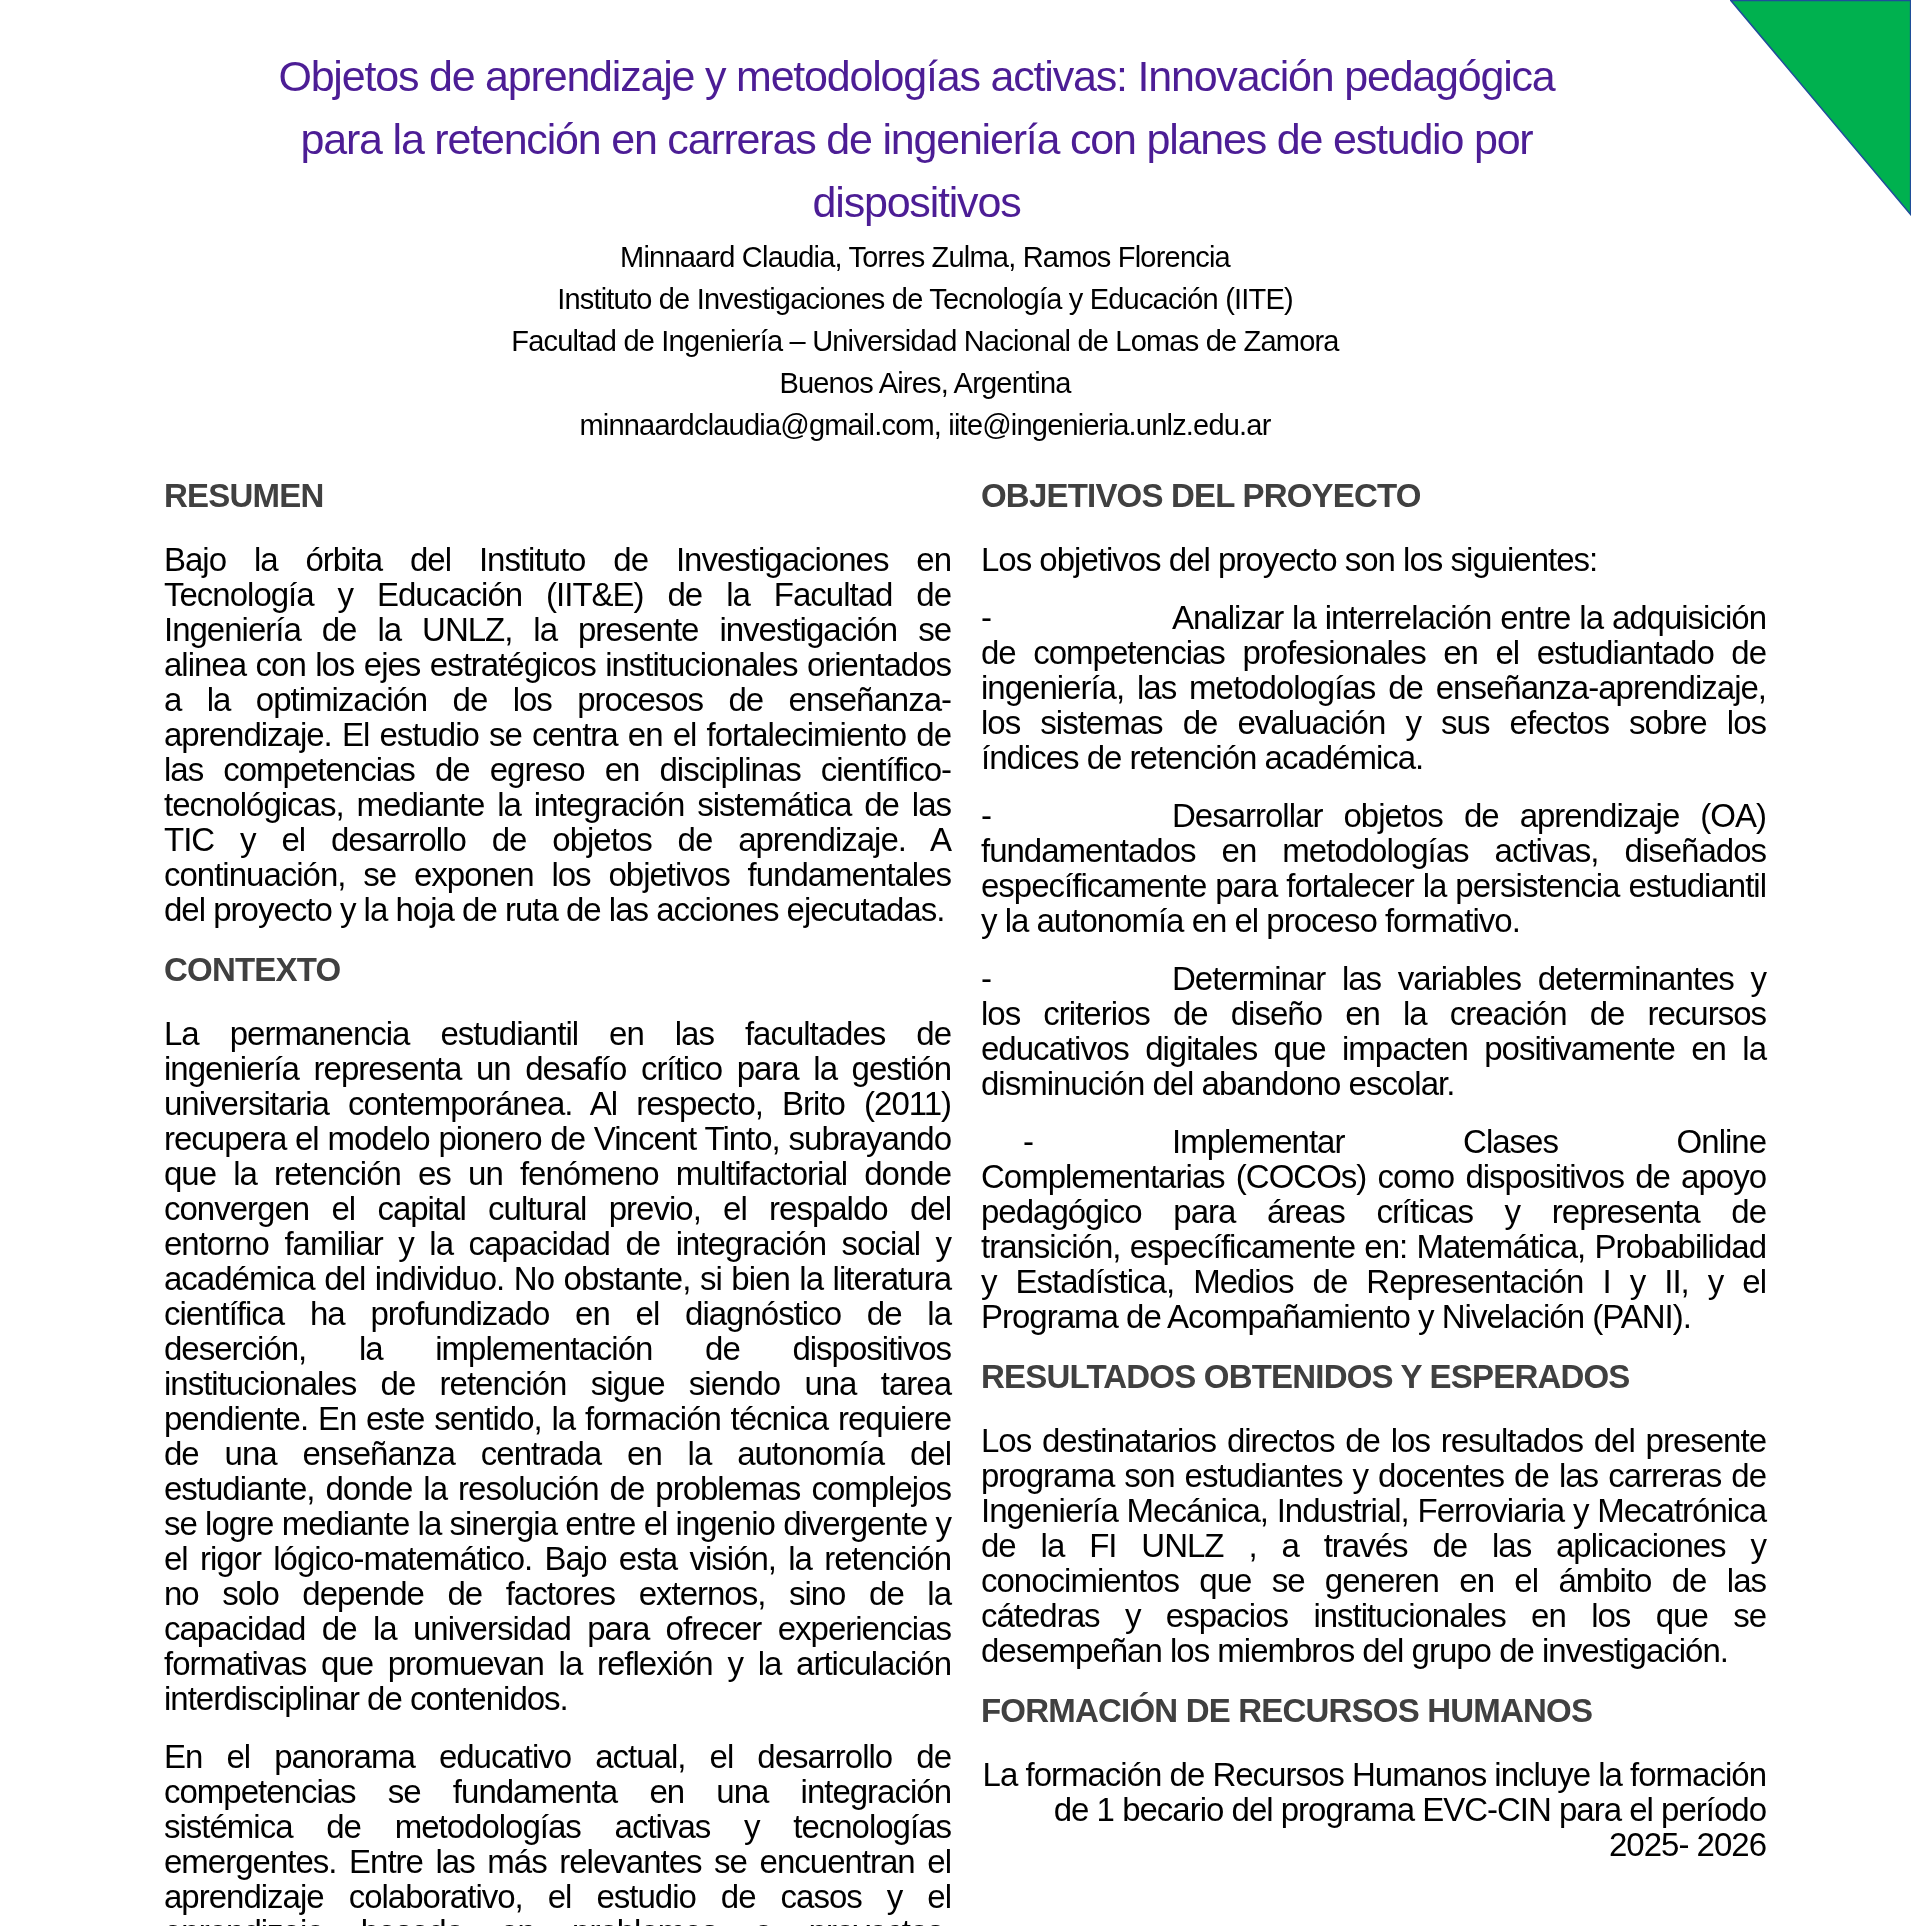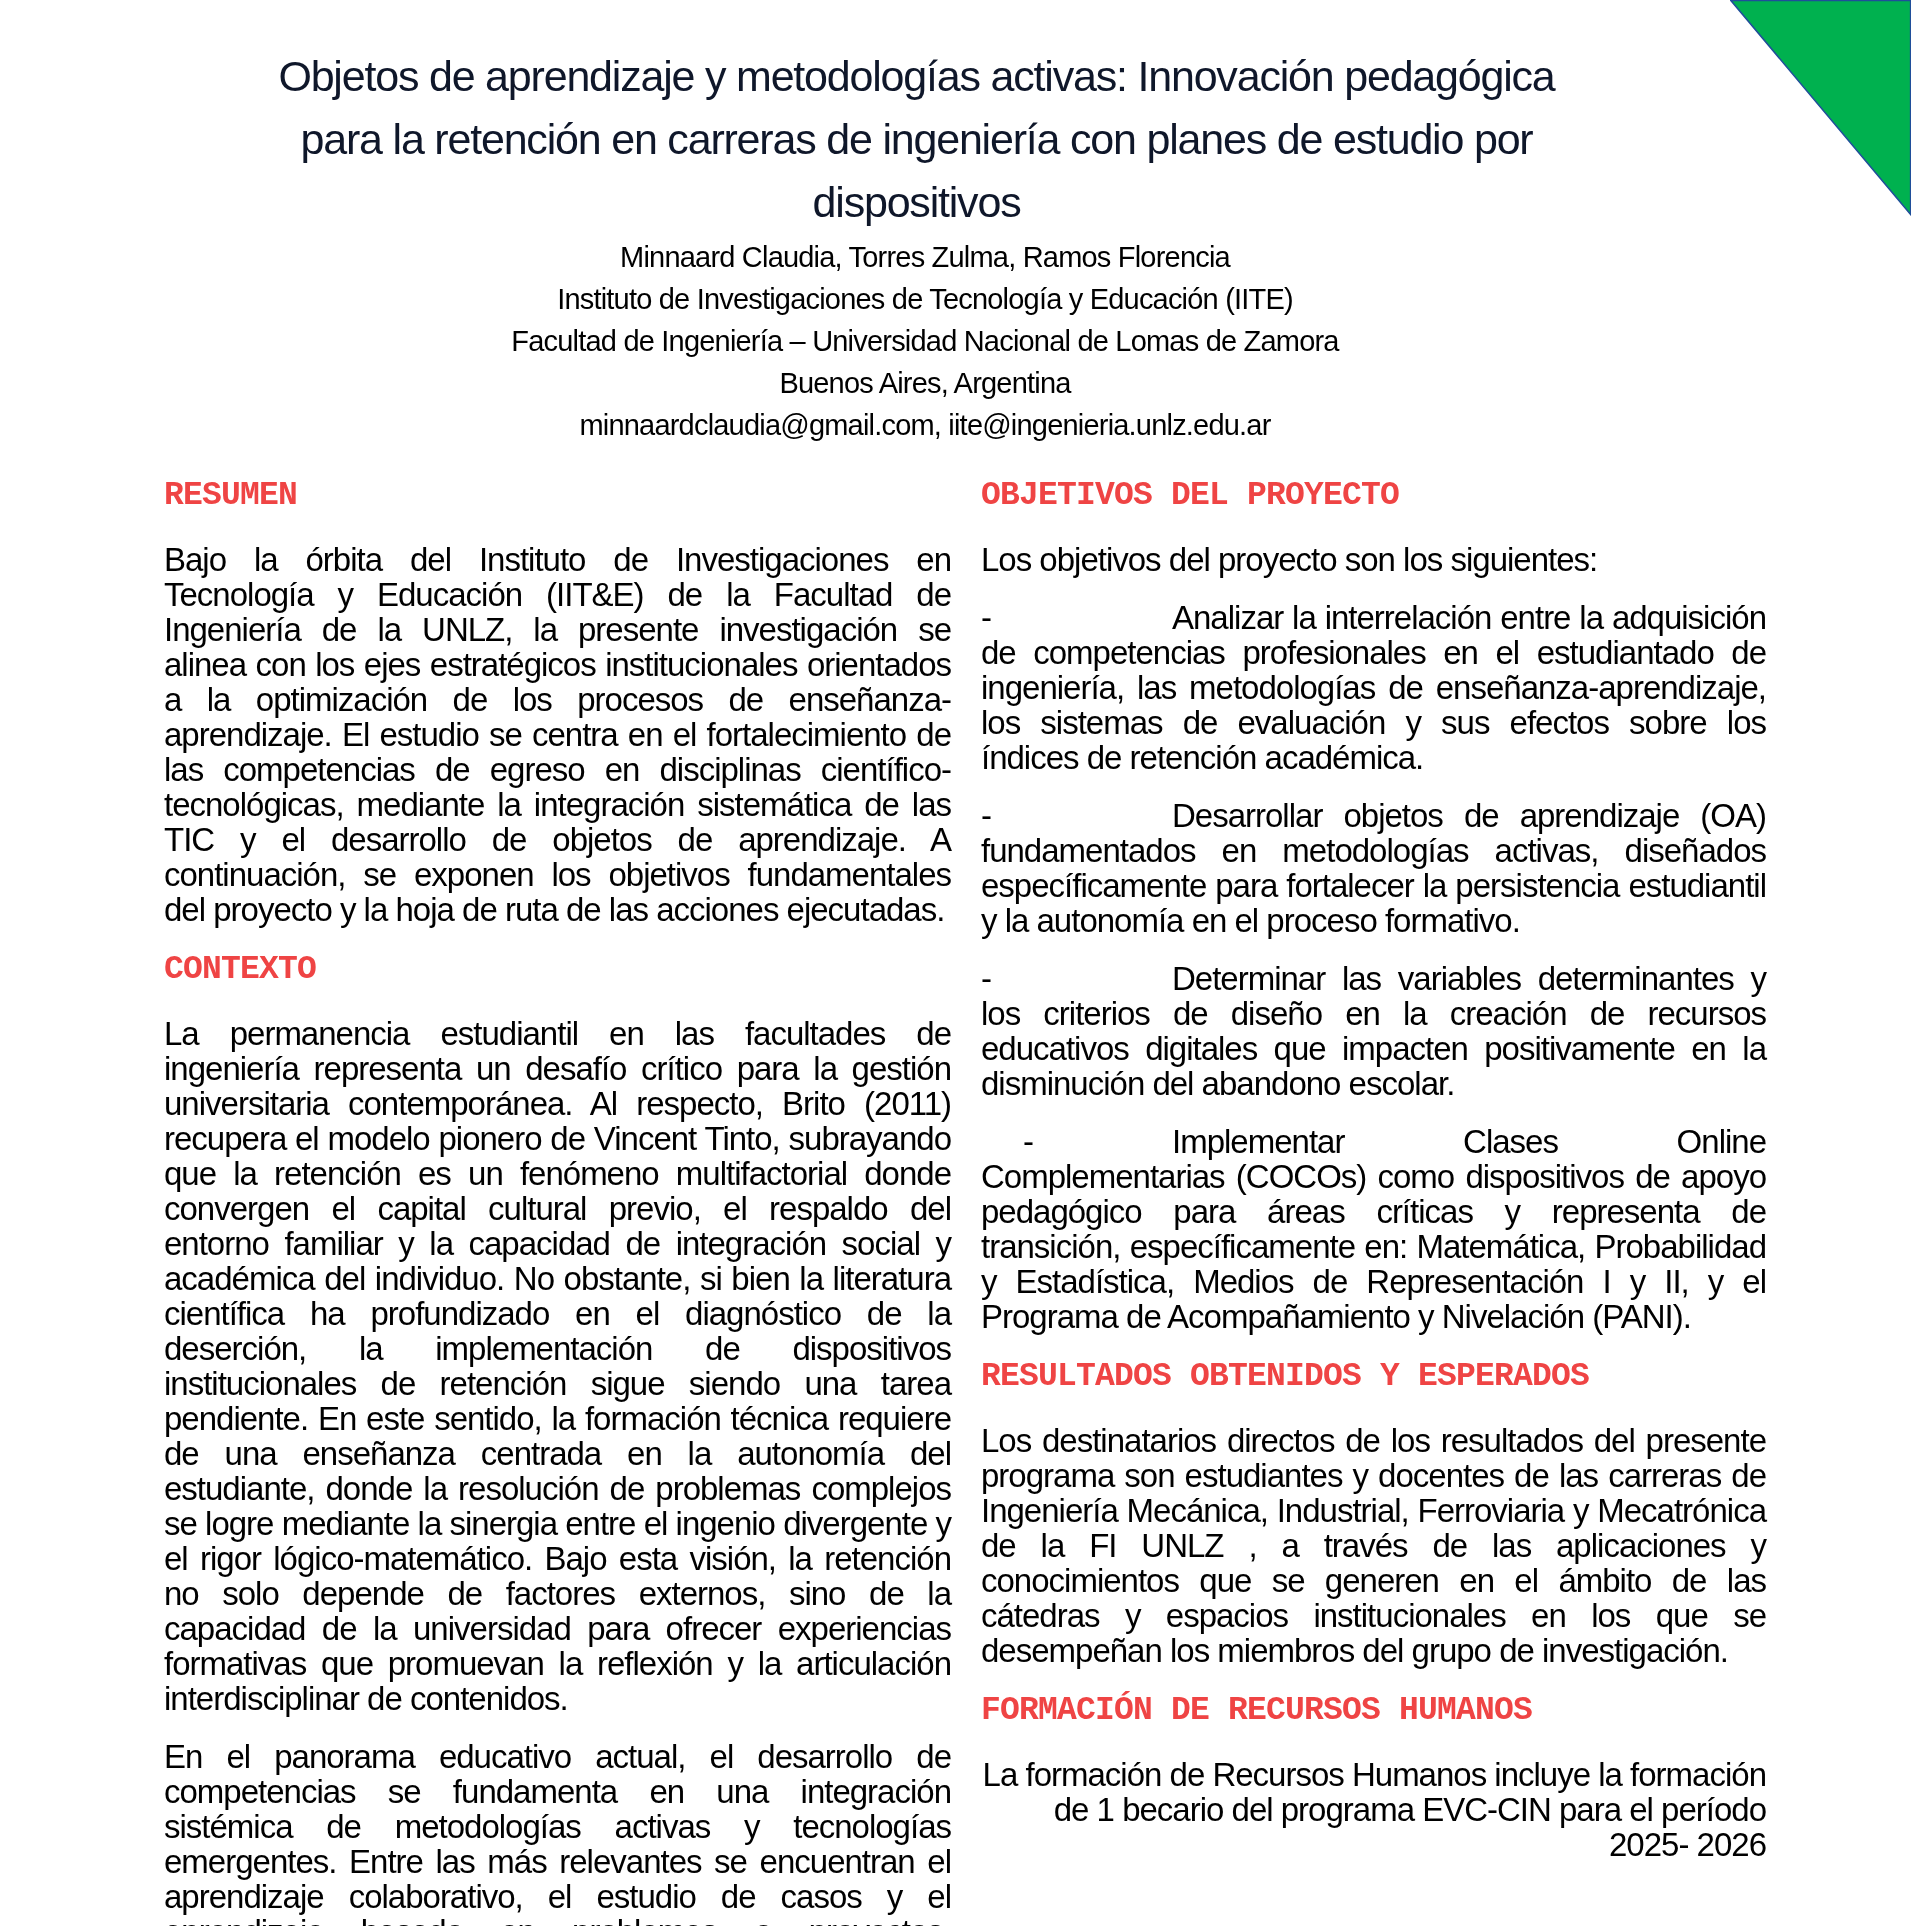--- a/index.html
+++ b/index.html
@@ -2,32 +2,32 @@
 <html style="font-size:6.2px"><head>
 <meta charset="utf-8">
 <style>
   html, body { margin: 0; padding: 0; background: #ffffff; }
   body { width: 1911px; height: 2702px; position: relative; overflow: hidden;
          font-family: "Liberation Sans", "DejaVu Sans", sans-serif; color: #000; }
 
   .corner { position: absolute; top: 0; right: 0; width: 181px; height: 216px; }
 
   .title { position: absolute; left: 69px; top: 45px; width: 1695px; text-align: center;
-           color: #0f172a; font-size: 43px; line-height: 63px; letter-spacing: -1.2px;
+           color: #4c1d95; font-size: 43px; line-height: 63px; letter-spacing: -1.2px;
            font-weight: normal; margin: 0; }
   .authors { position: absolute; left: 116px; top: 236px; width: 1618px; text-align: center;
              font-size: 29px; line-height: 42px; letter-spacing: -0.8px; }
   .authors div { white-space: nowrap; }
 
   .col { position: absolute; top: 476px; }
   .col.left { left: 164px; width: 787px; }
   .col.right { left: 981px; width: 785px; }
 
-  .h { color: #ef4444; font-weight: bold; font-size: 33px; line-height: 39px;
-       letter-spacing: -0.8px; margin: 0 0 27px 0; white-space: nowrap; font-family: Liberation Mono, monospace; }
+  .h { color: #404040; font-weight: bold; font-size: 33px; line-height: 39px;
+       letter-spacing: -0.8px; margin: 0 0 27px 0; white-space: nowrap; }
   .p { font-size: 33px; line-height: 35px; letter-spacing: -1px; word-spacing: 0px;
        text-align: justify; margin: 0 0 23px 0; hyphens: none; }
   .obj { text-indent: 0; }
   .obj .dash { display: inline-block; width: 191px; }
   .obj.indented .dash { width: 191px; padding-left: 0; }
 </style>
 </head>
 <body>
 
 <svg class="corner" viewBox="0 0 470 562" preserveAspectRatio="none">

